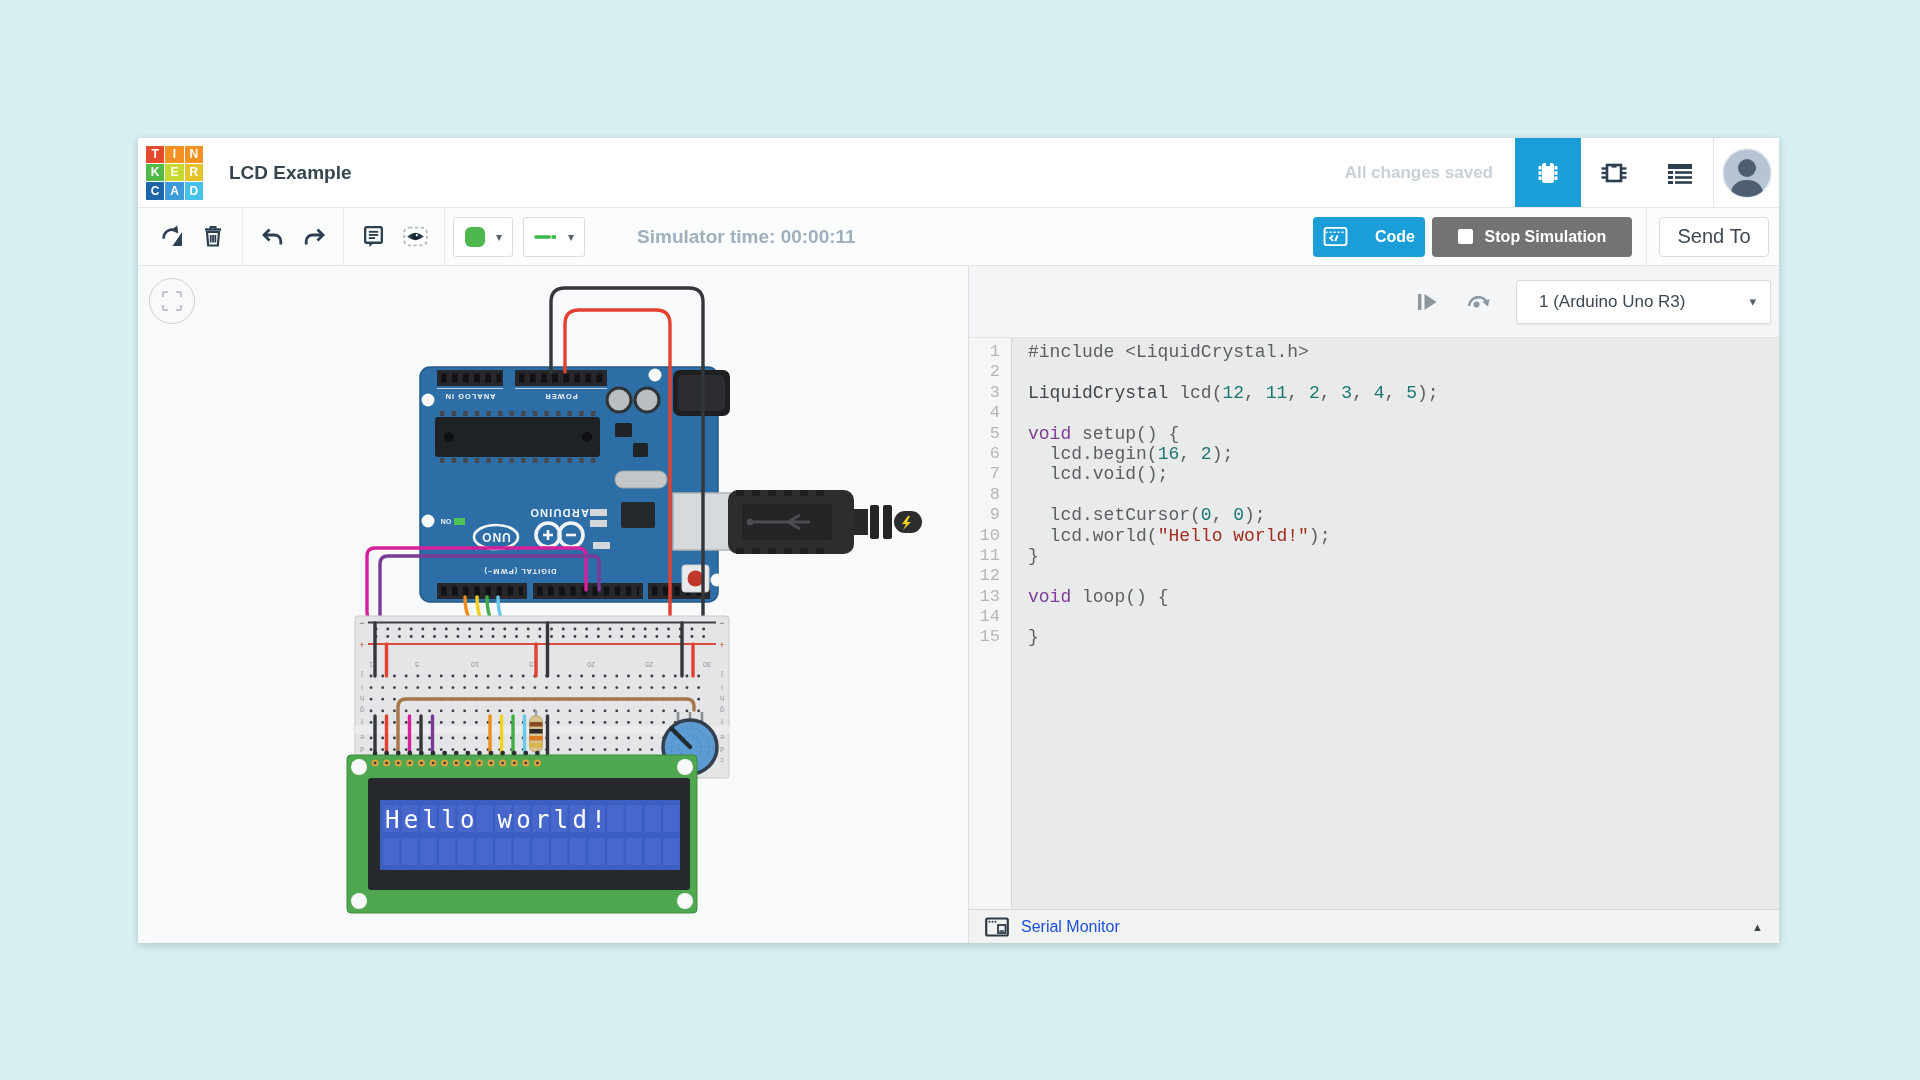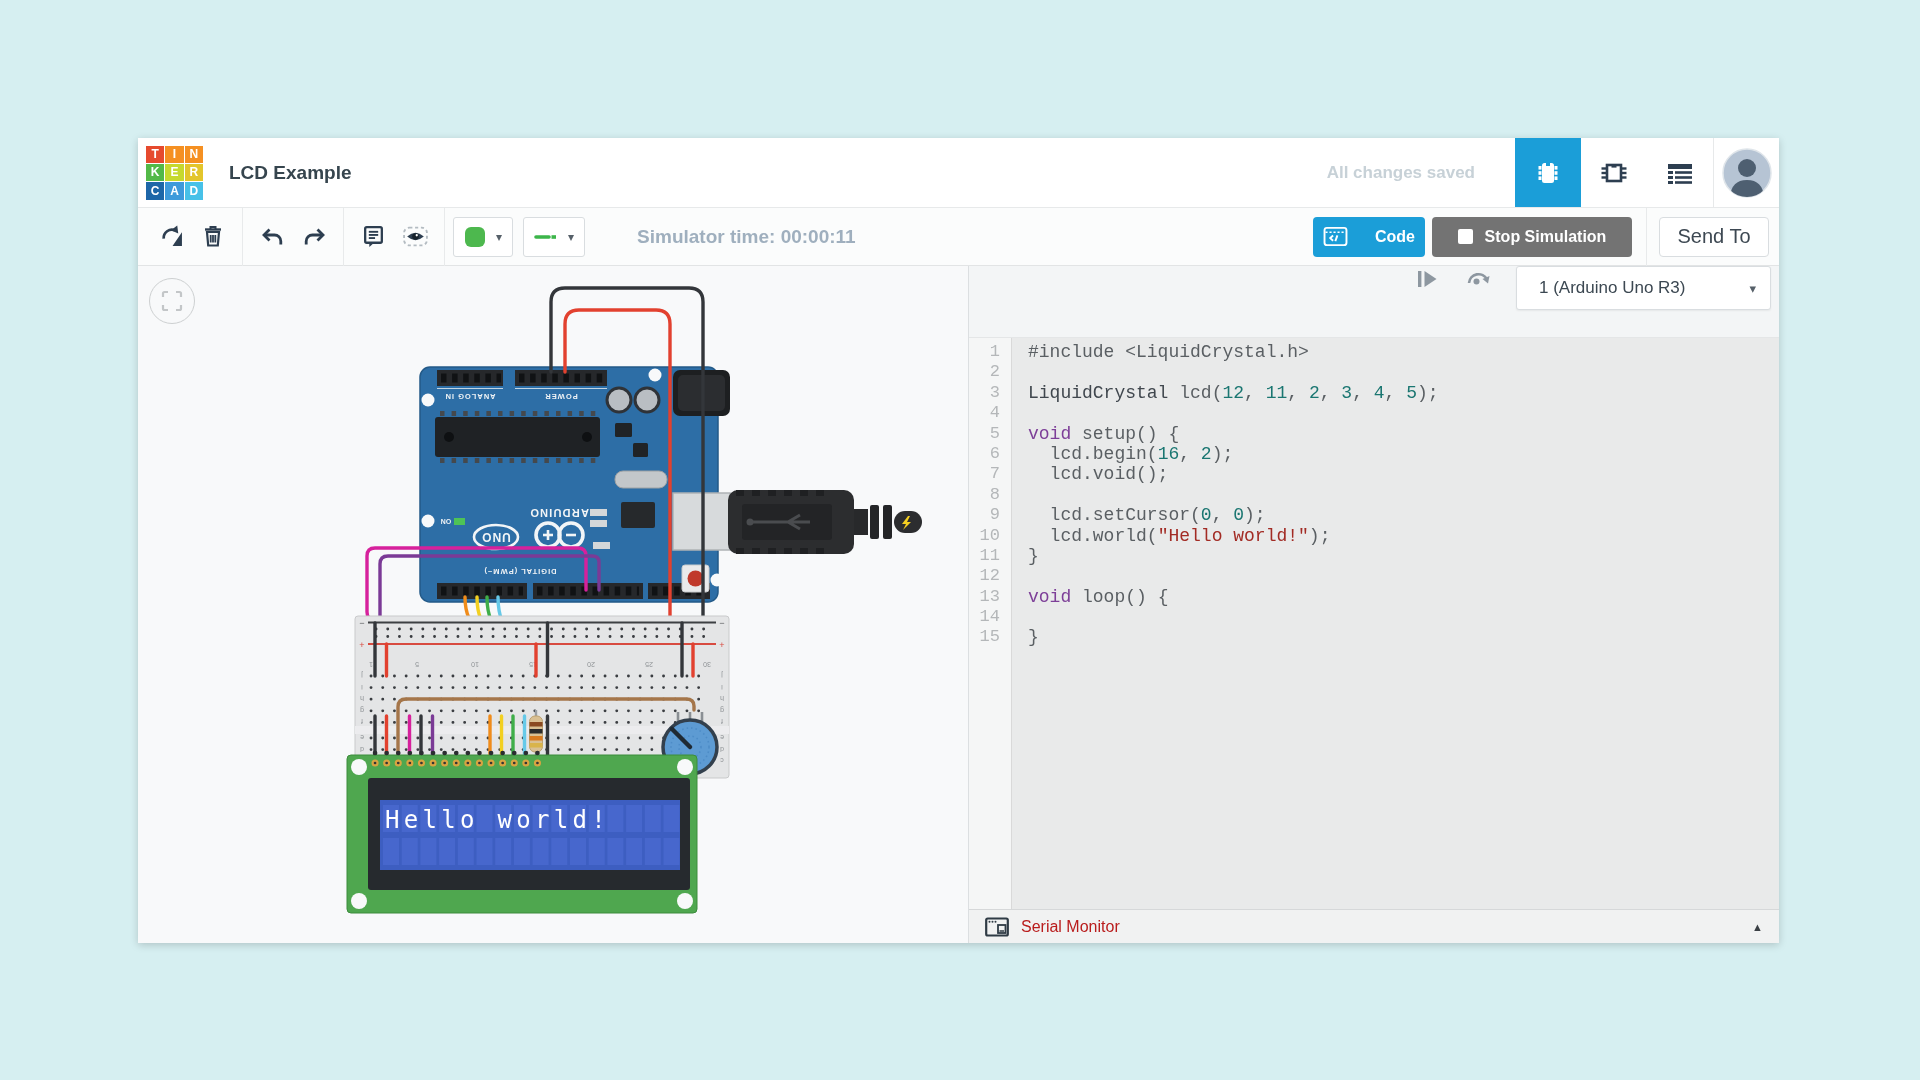--- a/index.html
+++ b/index.html
@@ -12,21 +12,21 @@
   
   .header { position:absolute; left:0; top:0; width:100%; height:70px; background:#fff;
             border-bottom:1px solid #e7e9ea; display:flex; align-items:center; }
   .logo { width:57px; height:54px; margin-left:8px; display:grid;
           grid-template-columns:repeat(3,1fr); grid-template-rows:repeat(3,1fr);
           gap:1px; cursor:pointer; }
   .logo span { display:flex; align-items:center; justify-content:center;
                color:#fff; font-weight:700; font-size:12px; }
   .doc-title { margin-left:26px; font-size:19px; font-weight:700; color:#36454e; }
   .header-right { margin-left:auto; display:flex; align-items:center; height:100%; }
-  .save-status { color:#c7d1d7; font-size:17px; font-weight:700; margin-right:40px; }
+  .save-status { color:#c7d1d7; font-size:17px; font-weight:700; margin-right:22px; }
   .hbtn { width:66px; height:100%; display:flex; align-items:center; justify-content:center; cursor:pointer; }
   .hbtn.active { background:#1b9ed8; }
   .avatar-cell { width:66px; height:100%; border-left:1px solid #e7e9ea;
                  display:flex; align-items:center; justify-content:center; cursor:pointer; }
 
   
   .toolbar { position:absolute; left:0; top:70px; width:100%; height:58px; background:#fbfcfc;
              border-bottom:1px solid #e2e4e5; display:flex; align-items:center; padding:0 10px 0 12px; }
   .tbtn { width:42px; height:40px; display:flex; align-items:center; justify-content:center;
           cursor:pointer; border-radius:3px; }
@@ -47,39 +47,39 @@
   
   .content { position:absolute; left:0; top:128px; width:100%; height:677px; display:flex; }
   .canvas { position:relative; width:830px; height:677px; background:#f8f9fa; overflow:hidden; }
   .fit-btn { position:absolute; left:11px; top:12px; width:46px; height:46px; border-radius:50%;
              border:1px solid #cdd0d1; display:flex; align-items:center; justify-content:center; cursor:pointer; }
   .circuit-svg { position:absolute; left:0; top:0; }
 
   .right-panel { position:relative; width:811px; height:677px; border-left:1px solid #dcdfe1;
                  display:flex; flex-direction:column; }
   .panel-topbar { height:72px; background:#f3f5f6; border-bottom:1px solid #e4e6e7;
-                  display:flex; justify-content:flex-end; padding-right:8px; gap:24px; }
+                  display:flex; align-items:center; justify-content:flex-end; padding-right:8px; gap:24px; }
   .dbg-icon { cursor:pointer; display:flex; }
   .board-select { height:44px; min-width:255px; background:#fff; border:1px solid #d9dde0; border-radius:3px;
                   display:flex; align-items:center; justify-content:space-between; padding:0 14px 0 22px;
                   font-size:17px; color:#3c4852; cursor:pointer; box-shadow:0 1px 2px rgba(0,0,0,.06); }
   .board-select .caret { margin-left:18px; font-size:13px; }
 
   .code-area { flex:1; overflow:hidden; font-family:"Liberation Mono", monospace; font-size:18px;
                background:linear-gradient(to right,#f5f6f6 42px,#d9d9d9 42px,#d9d9d9 43px,#e9eaea 43px);
                padding-top:4px; }
   .code-line { height:20.4px; line-height:20.4px; white-space:pre; display:flex; }
   .ln { width:38px; flex:0 0 38px; text-align:right; padding-right:7px; color:#b4b7b9; font-size:17px; }
   .ct { padding-left:21px; }
   .c-plain { color:#5a5f63; } .c-type { color:#40474e; } .c-kw { color:#7d3f98; }
   .c-num { color:#1a7671; } .c-str { color:#a22b24; }
 
   .serial-bar { height:34px; background:#f1f2f2; border-top:1px solid #d6d8d9;
                 display:flex; align-items:center; padding:0 16px; cursor:pointer; }
-  .serial-label { margin-left:12px; font-size:16px; color:#b91c1c; }
+  .serial-label { margin-left:12px; font-size:16px; color:#1d4ed8; }
   .serial-caret { margin-left:auto; font-size:11px; color:#3a3f44; }
 
   svg { display:block; }
 </style>
 </head>
 <body>
 
 <div class="app">
 
   <div class="header">

